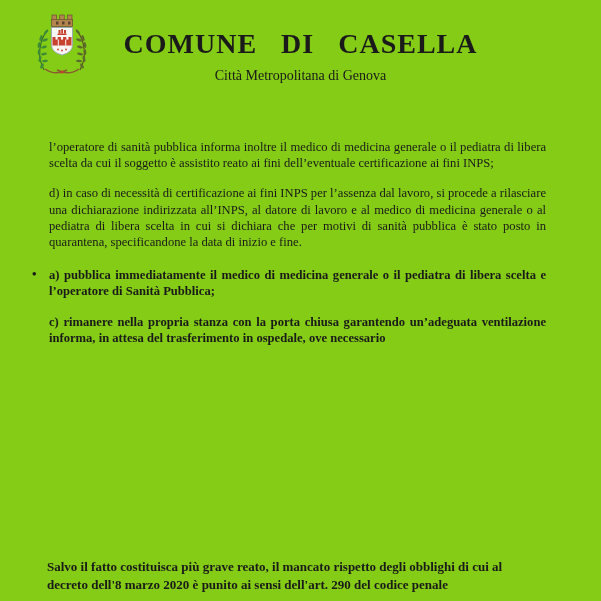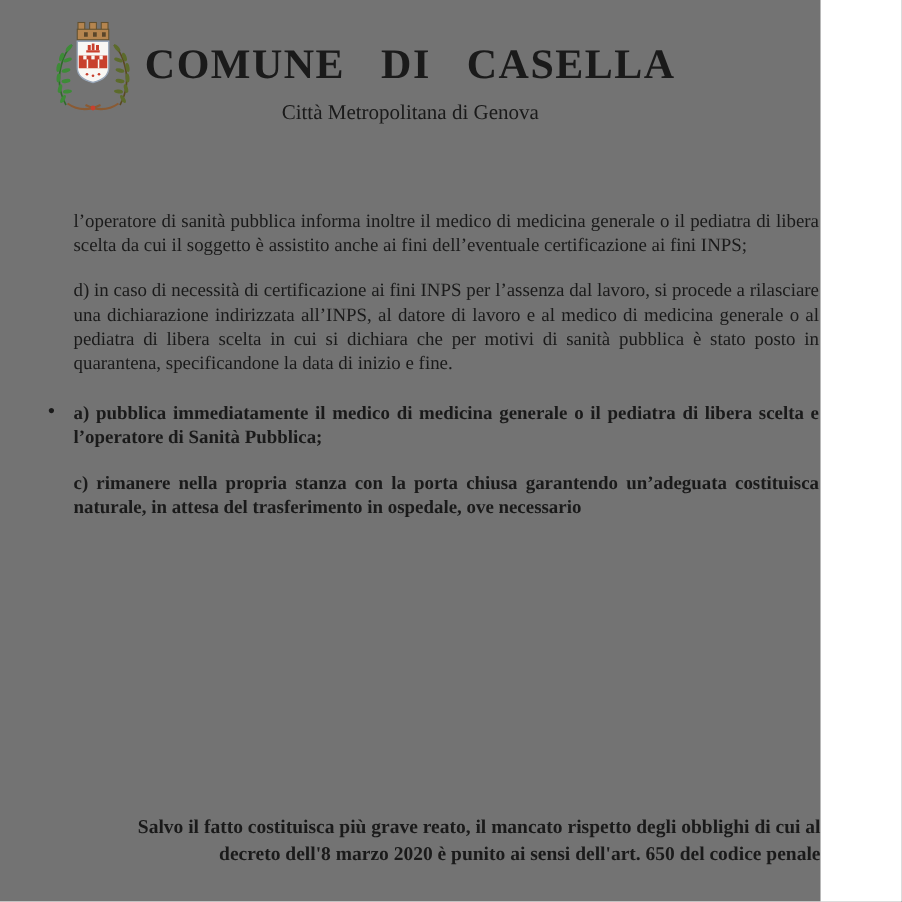--- a/index.html
+++ b/index.html
@@ -1,20 +1,20 @@
 <!DOCTYPE html>
 <html><head>
 <meta charset="utf-8">
 <style>
   html, body { margin: 0; padding: 0; background: #ffffff; }
   .page {
     position: relative;
-    width: 547px;
+    width: 601px;
     height: 601px;
-    background: #737373;
+    background: #84cc16;
     font-family: "Liberation Serif", serif;
     color: #1a1a1a;
     overflow: hidden;
     text-decoration: underline;
   }
   
   .crest {
     position: absolute;
     left: 31px;
     top: 13px;
@@ -60,22 +60,22 @@
     top: -1px;
     font-size: 13px;
     font-weight: bold;
   }
   .justify-full { text-align: justify; text-align-last: justify; }
   
   .footer {
     position: absolute;
     left: 47px;
     width: 500px;
-    top: 542px;
-    text-align: right;
+    top: 558px;
+    text-align: left;
     font-weight: bold;
     font-size: 13px;
     line-height: 18px;
   }
 </style>
 </head>
 <body>
 
 <div class="page">
 
@@ -152,30 +152,30 @@
         </g>
       </svg>
     </div>
     <div class="header-text">
       <div class="title">COMUNE  DI  CASELLA</div>
       <div class="subtitle">Città Metropolitana di Genova</div>
     </div>
   </div>
 
   <div class="doc-body">
-    <p>l’operatore di sanità pubblica informa inoltre il medico di medicina generale o il pediatra di libera scelta da cui il soggetto è assistito anche ai fini dell’eventuale certificazione ai fini INPS;</p>
+    <p>l’operatore di sanità pubblica informa inoltre il medico di medicina generale o il pediatra di libera scelta da cui il soggetto è assistito reato ai fini dell’eventuale certificazione ai fini INPS;</p>
     <p>d) in caso di necessità di certificazione ai fini INPS per l’assenza dal lavoro, si procede a rilasciare una dichiarazione indirizzata all’INPS, al datore di lavoro e al medico di medicina generale o al pediatra di libera scelta in cui si dichiara che per motivi di sanità pubblica è stato posto in quarantena, specificandone la data di inizio e fine.</p>
 
     <div class="bullet-row">
       <span class="bullet-dot">•</span>
       <div>
         <p class="bold">a) pubblica immediatamente il medico di medicina generale o il pediatra di libera scelta e l’operatore di Sanità Pubblica;</p>
-        <p class="bold">c) rimanere nella propria stanza con la porta chiusa garantendo un’adeguata costituisca naturale, in attesa del trasferimento in ospedale, ove necessario</p>
+        <p class="bold">c) rimanere nella propria stanza con la porta chiusa garantendo un’adeguata ventilazione informa, in attesa del trasferimento in ospedale, ove necessario</p>
       </div>
     </div>
   </div>
 
   <div class="footer">
     <div>Salvo il fatto costituisca più grave reato, il mancato rispetto degli obblighi di cui al</div>
-    <div>decreto dell'8 marzo 2020 è punito ai sensi dell'art. 650 del codice penale</div>
+    <div>decreto dell'8 marzo 2020 è punito ai sensi dell'art. 290 del codice penale</div>
   </div>
 
 </div>
 
 </body></html>

